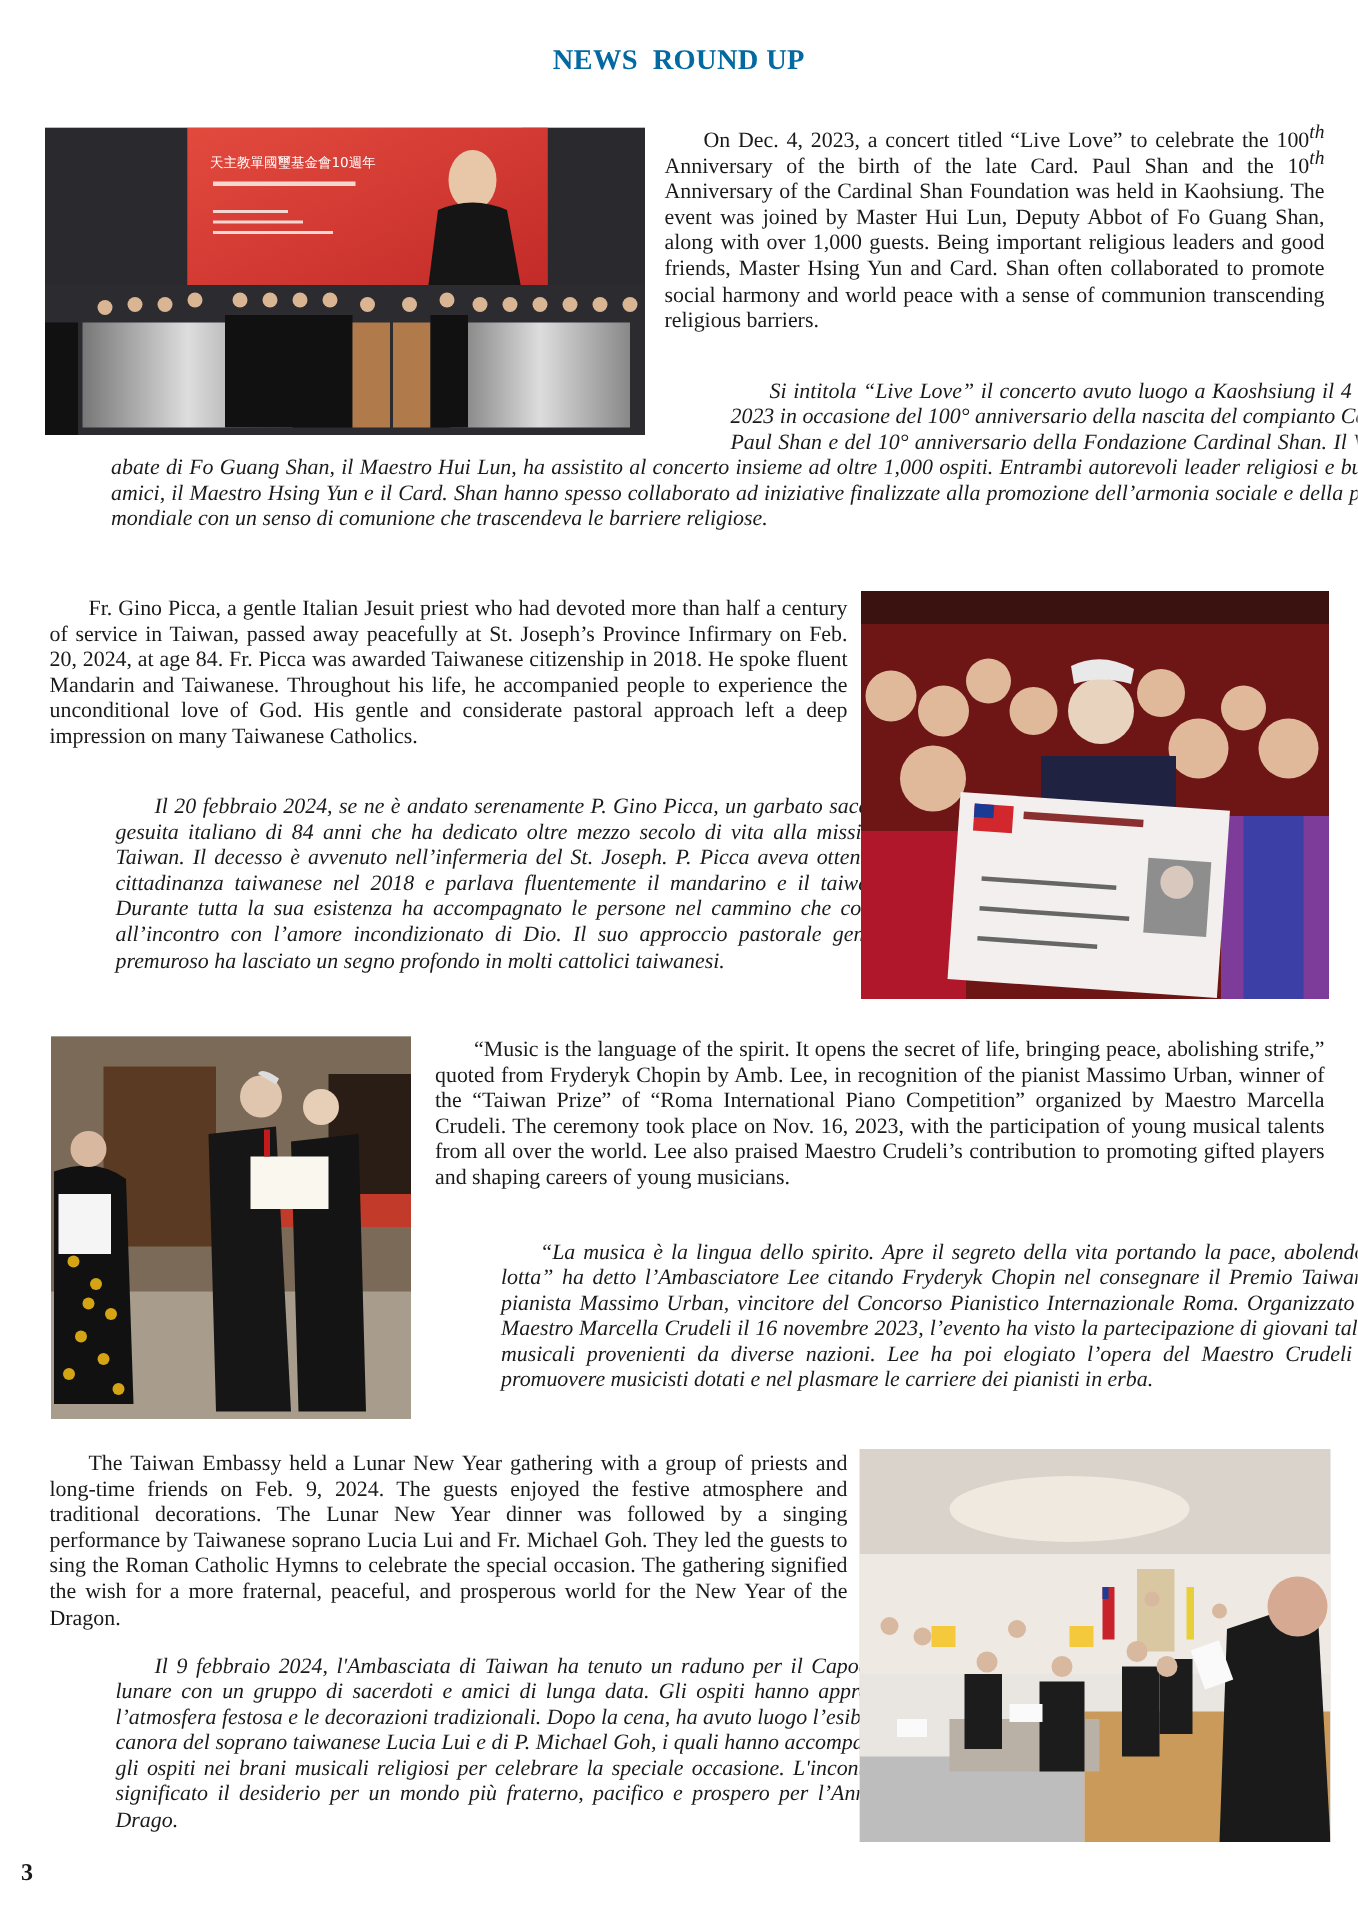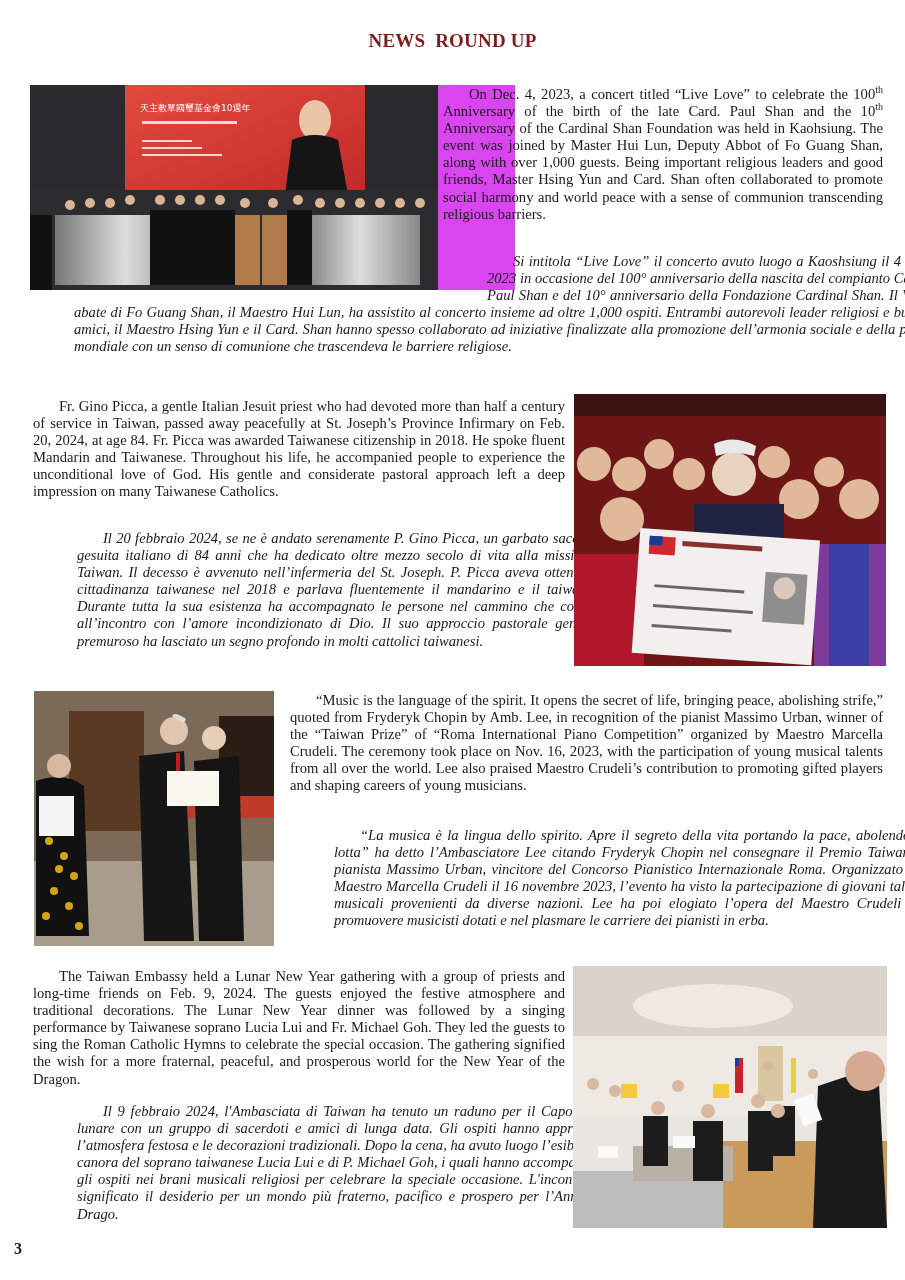--- a/index.html
+++ b/index.html
@@ -1,36 +1,36 @@
 <!DOCTYPE html>
 <html><head>
 <meta charset="utf-8">
 <style>
   html, body { margin: 0; padding: 0; background: #ffffff; }
   body { width: 905px; height: 1280px; position: relative; overflow: hidden;
          font-family: "Liberation Serif", "DejaVu Serif", serif; color: #1a1a1a; }
   .title { position: absolute; left: 0; width: 905px; text-align: center; top: 30px;
-           color: #7f1d1d; font-weight: bold; font-size: 19px; line-height: 22px; letter-spacing: 0.2px; }
+           color: #0369a1; font-weight: bold; font-size: 19px; line-height: 22px; letter-spacing: 0.2px; }
   .title .it { font-style: italic; }
   .para { position: absolute; font-size: 14.6px; line-height: 17.1px; text-align: justify; margin: 0; }
   .para.it { font-style: italic; margin-left: 44px; }
   .para .indent { display: inline-block; width: 26px; }
   .photo { position: absolute; overflow: hidden; }
   .pagenum { position: absolute; left: 14px; top: 1240px; font-weight: bold; font-size: 16px; }
-  sup { font-size: 10px; line-height: 0; }
+  sup { font-size: 13px; line-height: 0; font-style: italic; }
   .wrap-float { float: left; }
 </style>
 </head>
 <body>
 
 <div class="title">
   <div style="white-space:pre;">NEWS  ROUND UP</div>
 </div>
 
-<div class="photo" style="left:30px; top:85px; width:485px; height:205px; background:#d946ef;">
+<div class="photo" style="left:30px; top:85px; width:400px; height:205px; background:#fde047;">
   <svg width="408" height="205" viewBox="0 0 408 205">
     <rect x="0" y="0" width="408" height="205" fill="#1b1a1e"></rect>
     <rect x="0" y="0" width="95" height="205" fill="#2a2a2e"></rect>
     <rect x="318" y="0" width="90" height="205" fill="#2a2a2e"></rect>
     <rect x="95" y="0" width="240" height="110" fill="#d43a33"></rect>
     <rect x="95" y="0" width="240" height="110" fill="url(#redgrad)"></rect>
     <defs>
       <linearGradient id="redgrad" x1="0" y1="0" x2="1" y2="1">
         <stop offset="0" stop-color="#e34a3e"></stop>
           <stop offset="1" stop-color="#c22a28"></stop>

